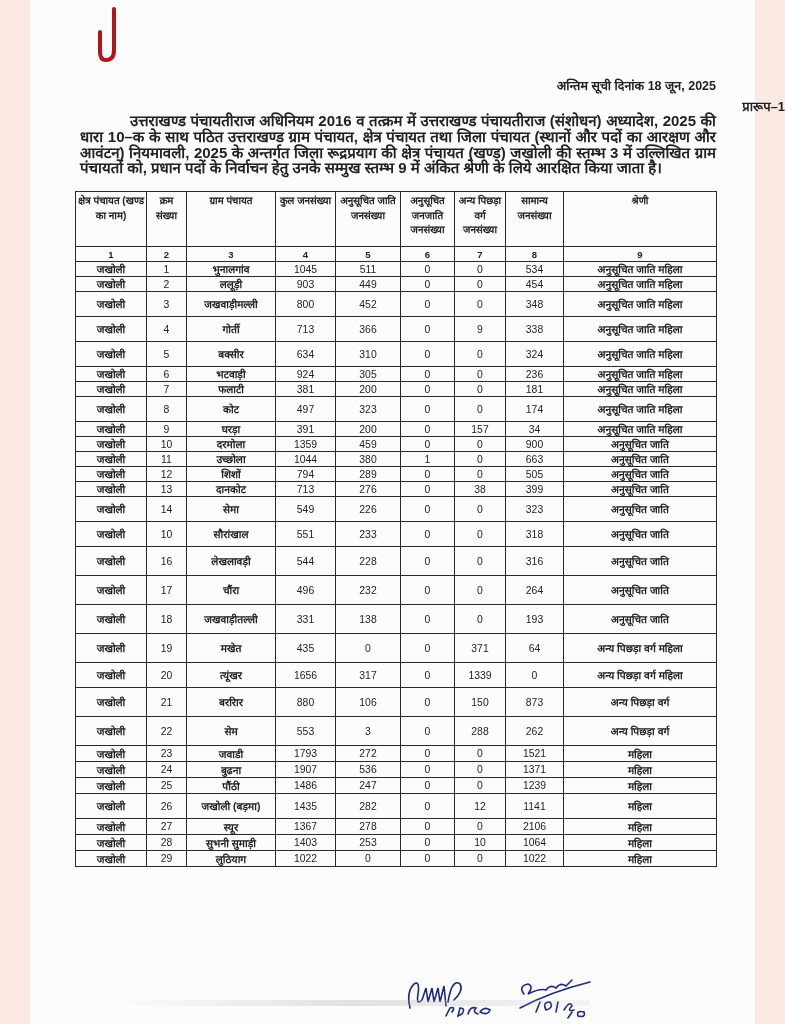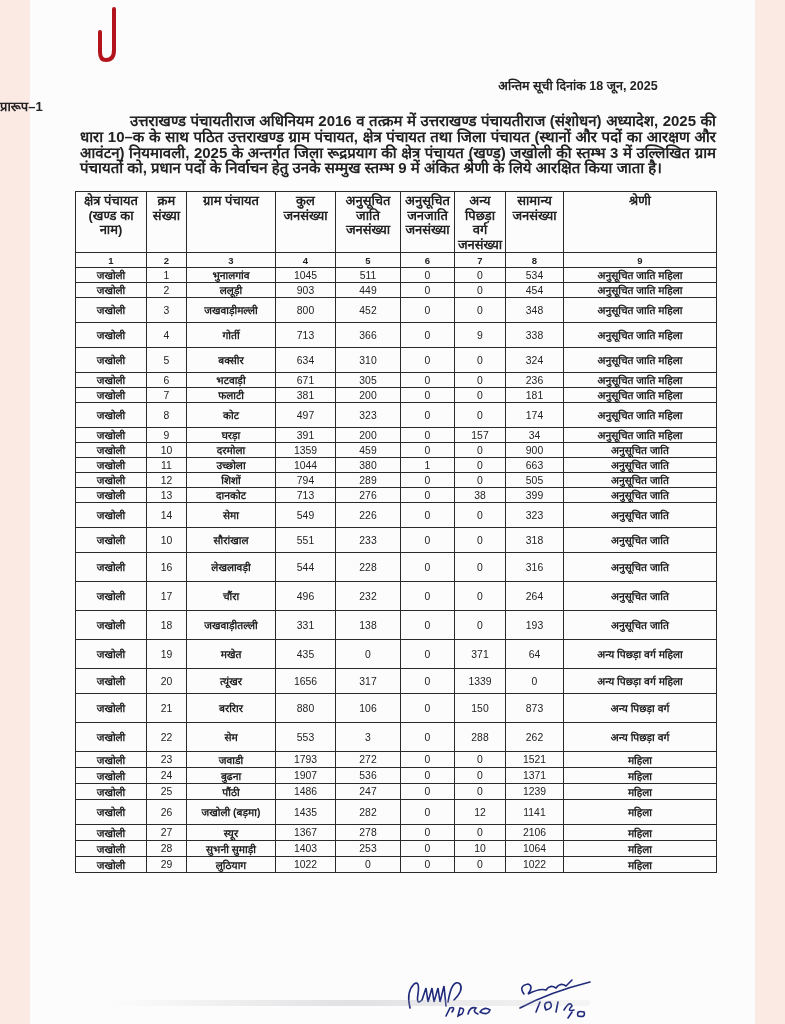--- a/index.html
+++ b/index.html
@@ -12,42 +12,42 @@
   }
   .page {
     position: absolute; left: 30px; top: 0; width: 725px; height: 1024px;
     background: #fcfcfc;
   }
   .red-mark {
     position: absolute; left: 96px; top: 6px; width: 26px; height: 58px;
   }
   .date-line {
     position: absolute; left: 440px; top: 77px; width: 276px;
-    text-align: center; font-size: 12.5px; font-weight: bold; color: #222;
+    text-align: right; font-size: 12.5px; font-weight: bold; color: #222;
   }
   .form-title {
     position: absolute; left: 0; width: 785px; top: 97px;
-    text-align: left; font-size: 13px; font-weight: bold; color: #222;
+    text-align: right; font-size: 13px; font-weight: bold; color: #222;
   }
   .intro {
     position: absolute; left: 80px; top: 113px; width: 636px;
     font-size: 15px; font-weight: bold; line-height: 15.8px; color: #222;
     text-align: justify; text-indent: 50px;
   }
   table.reservation {
     position: absolute; left: 75px; top: 191px; width: 641px;
     border-collapse: collapse; table-layout: fixed;
     font-size: 10.4px; color: #222;
   }
   table.reservation td, table.reservation th {
     border: 1.3px solid #2a2a2a; text-align: center; vertical-align: middle;
     padding: 0 2px; overflow: hidden; white-space: nowrap;
   }
   table.reservation th {
-    font-weight: bold; font-size: 13px; vertical-align: top; white-space: normal;
+    font-weight: bold; font-size: 10px; vertical-align: top; white-space: normal;
     line-height: 14.5px; padding-top: 2px; height: 52px; margin-left: 32px;
   }
   tr.colnum td { height: 14px; font-weight: bold; font-size: 9.5px; }
   tr.r-tall td { height: 24px; }
   tr.r-xtall td { height: 28px; }
   tr.r-short td { height: 15px; }
   td.name { font-weight: bold; }
   .sig-area {
     position: absolute; left: 400px; top: 972px; width: 230px; height: 48px;
   }
@@ -159,21 +159,21 @@
         <td>310</td>
         <td>0</td>
         <td>0</td>
         <td>324</td>
         <td class="name">अनुसूचित जाति महिला</td>
       </tr>
       <tr>
         <td class="name">जखोली</td>
         <td>6</td>
         <td class="name">भटवाड़ी</td>
-        <td>671</td>
+        <td>924</td>
         <td>305</td>
         <td>0</td>
         <td>0</td>
         <td>236</td>
         <td class="name">अनुसूचित जाति महिला</td>
       </tr>
       <tr>
         <td class="name">जखोली</td>
         <td>7</td>
         <td class="name">फलाटी</td>

